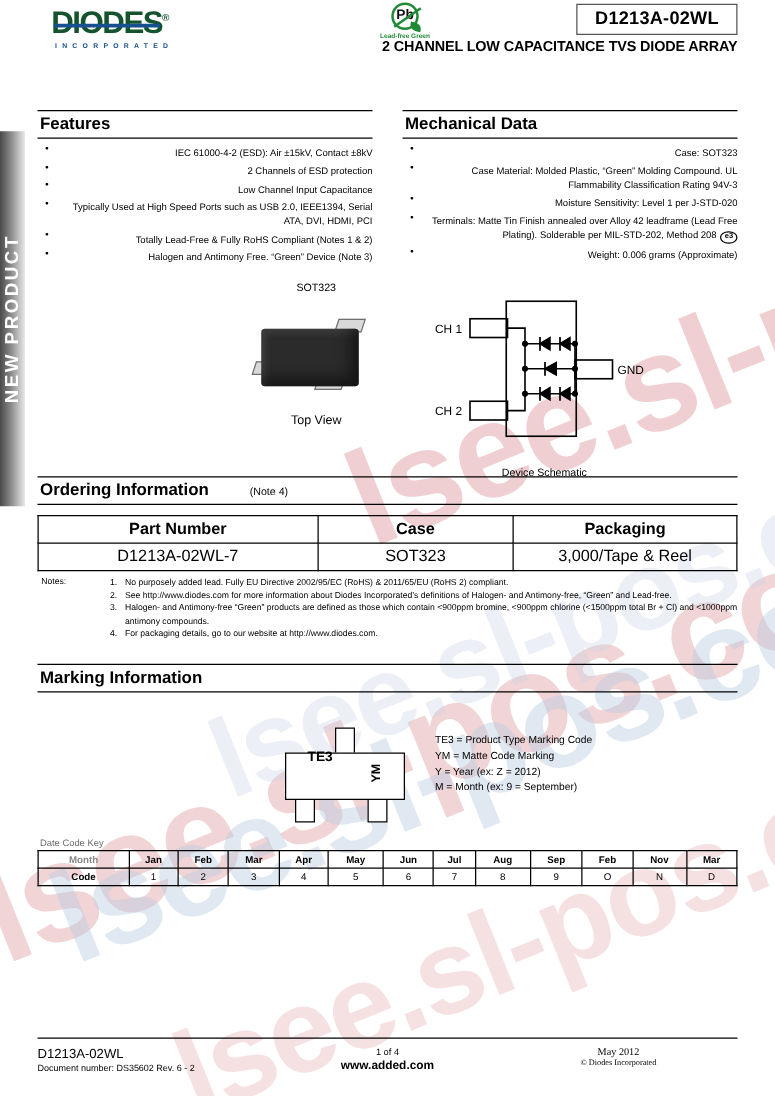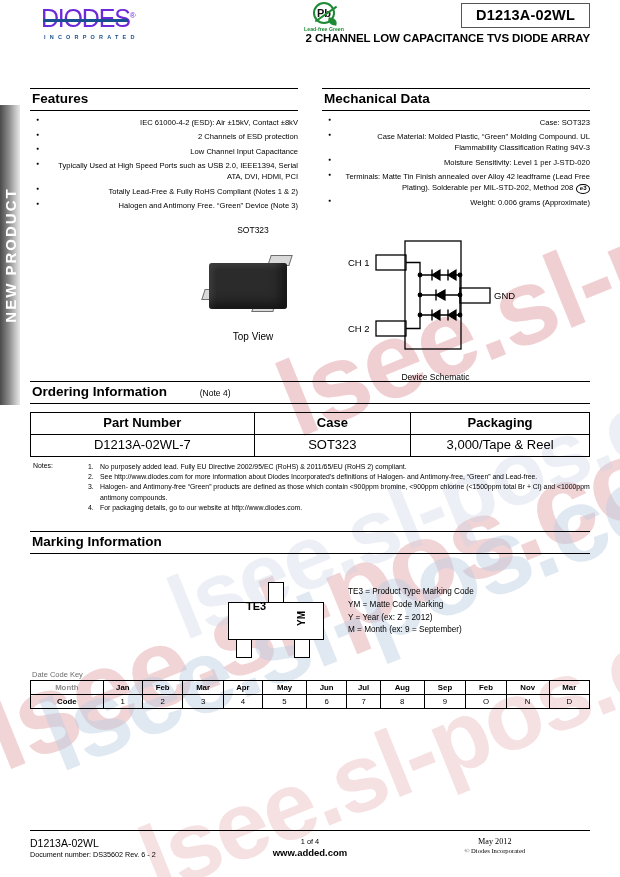--- a/index.html
+++ b/index.html
@@ -43,21 +43,21 @@
     color: #ffffff;
     font-size: 15px; font-weight: bold; letter-spacing: 2px;
   }
 
   #content { position: relative; z-index: 2; padding: 0 30px; }
 
   
   .header { position: relative; height: 88px; }
   .logo { position: absolute; left: 11px; top: 4px; }
   .logo .wordmark {
-    font-size: 25px; font-weight: normal; color: #6d28d9;
+    font-size: 25px; font-weight: bold; color: #14532d;
     letter-spacing: -1.2px; font-family: "Liberation Sans", sans-serif;
     position: relative; display: inline-block;
   }
   .logo .wordmark::after{
     content:""; position:absolute; left:2px; right:8px; top:52%; height:2.5px;
     background:#17508f;
   }
   .logo .reg { font-size: 8px; vertical-align: super; letter-spacing: 0; }
   .logo .sub {
     font-size: 5.5px; color: #17508f; letter-spacing: 4.2px;

